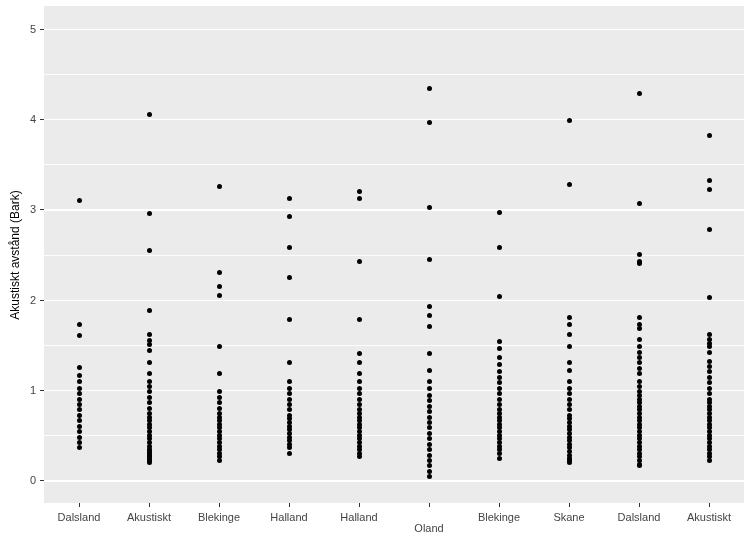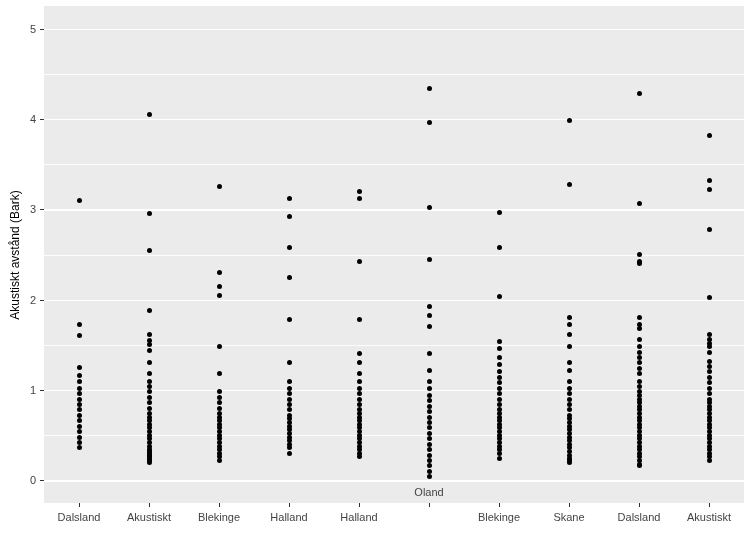--- a/index.html
+++ b/index.html
@@ -400,21 +400,21 @@
       <div class="x-tick-label" style="left: 79px; top: 511px;">Dalsland</div>
       <div class="x-tick-mark" style="left: 149px; top: 503px;"></div>
       <div class="x-tick-label" style="left: 149px; top: 511px;">Akustiskt</div>
       <div class="x-tick-mark" style="left: 219px; top: 503px;"></div>
       <div class="x-tick-label" style="left: 219px; top: 511px;">Blekinge</div>
       <div class="x-tick-mark" style="left: 289px; top: 503px;"></div>
       <div class="x-tick-label" style="left: 289px; top: 511px;">Halland</div>
       <div class="x-tick-mark" style="left: 359px; top: 503px;"></div>
       <div class="x-tick-label" style="left: 359px; top: 511px;">Halland</div>
       <div class="x-tick-mark" style="left: 429px; top: 503px;"></div>
-      <div class="x-tick-label" style="left: 429px; top: 486px;">Oland</div>
+      <div class="x-tick-label" style="left: 429px; top: 522px;">Oland</div>
       <div class="x-tick-mark" style="left: 499px; top: 503px;"></div>
       <div class="x-tick-label" style="left: 499px; top: 511px;">Blekinge</div>
       <div class="x-tick-mark" style="left: 569px; top: 503px;"></div>
       <div class="x-tick-label" style="left: 569px; top: 511px;">Skane</div>
       <div class="x-tick-mark" style="left: 639px; top: 503px;"></div>
       <div class="x-tick-label" style="left: 639px; top: 511px;">Dalsland</div>
       <div class="x-tick-mark" style="left: 709px; top: 503px;"></div>
       <div class="x-tick-label" style="left: 709px; top: 511px;">Akustiskt</div>
     </div>
 </div>

